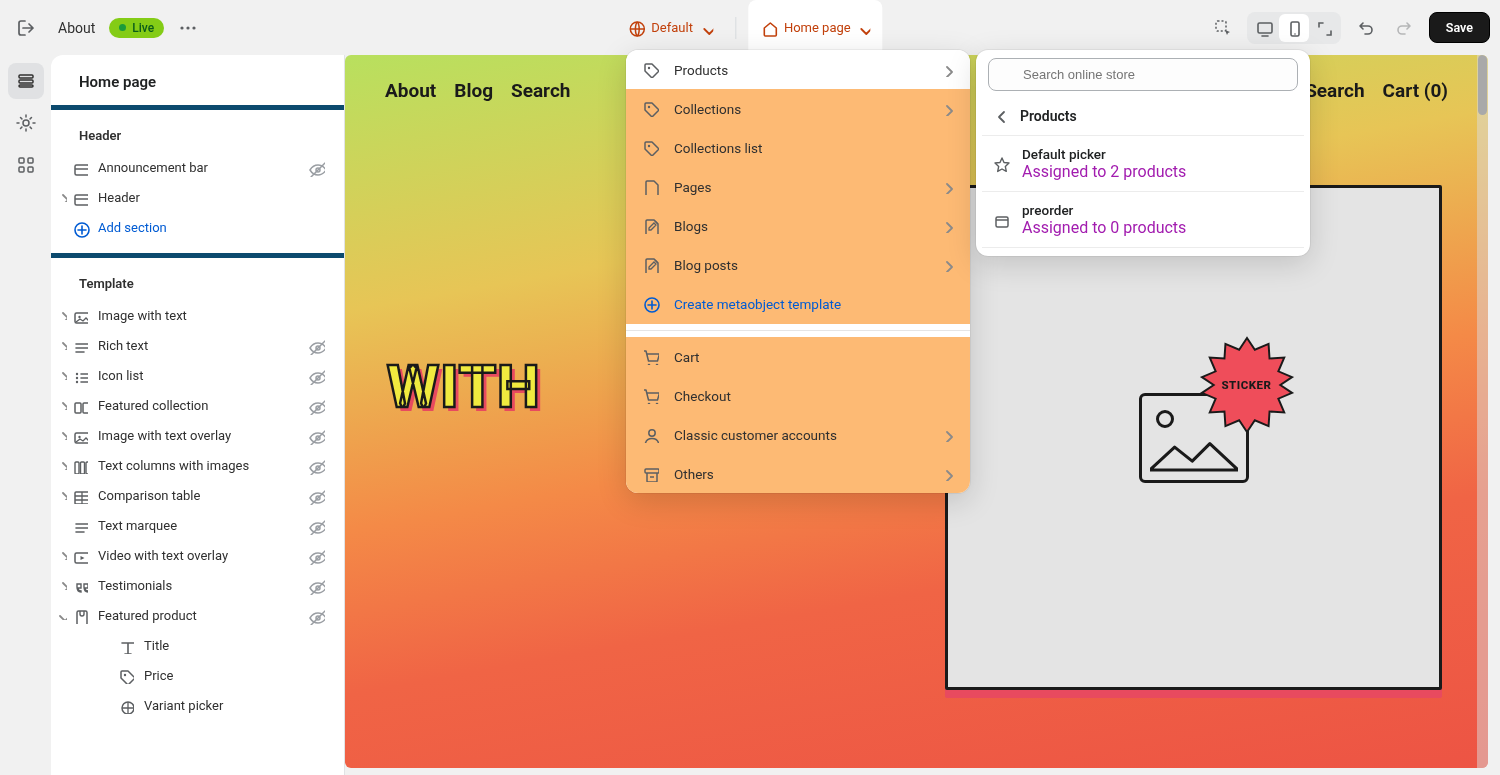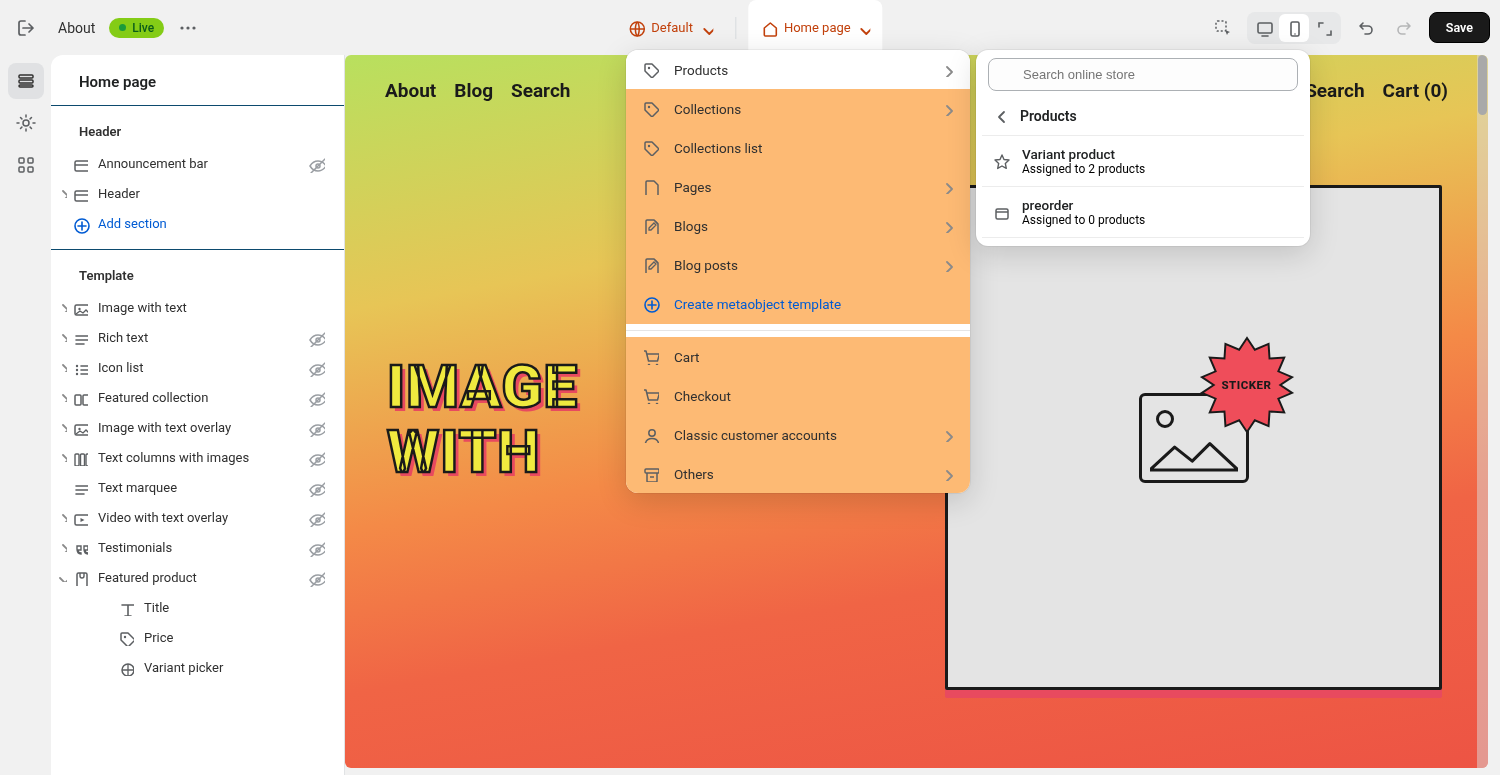--- a/index.html
+++ b/index.html
@@ -136,21 +136,21 @@
   border-right: 1px solid #e1e3e5;
   border-top-left-radius: 12px;
   overflow-y: auto;
 }
 .sidebar-title {
   font-size: 15px;
   font-weight: 650;
   padding: 18px 28px 14px;
 }
 .sb-group {
-  border-top: 1px solid #0c4a6e;
+  border-top: 5px solid #0c4a6e;
   padding: 8px 0;
 }
 .sb-heading {
   font-size: 13px;
   font-weight: 600;
   padding: 10px 28px;
   color: #303030;
 }
 .sb-row {
   display: flex;
@@ -304,21 +304,21 @@
 .tmpl-row {
   display: flex;
   align-items: center;
   gap: 12px;
   padding: 10px 10px;
   border-radius: 8px;
   cursor: pointer;
 }
 .tmpl-row .t-icon { color: #5c5f62; }
 .tmpl-row .t-title { font-size: 13.5px; color: #202223; font-weight: 500; }
-.tmpl-row .t-sub { font-size: 12px; color: #000000; }
+.tmpl-row .t-sub { font-size: 16px; color: #a21caf; }
 .tmpl-row.active { background: #fff; }
 .tmpl-sep { height: 1px; background: #ececec; }
 .menu2 .menu-row.link { padding: 10px 10px; }
 
 
 .sidebar::-webkit-scrollbar { width: 10px; }
 .sidebar::-webkit-scrollbar-thumb { background: #ccc; border-radius: 5px; }
 
 svg { display: block; }
 </style>
@@ -724,20 +724,38 @@
             </svg>
           </span>
           <span class="sb-label">Text columns with images</span>
           <span class="sb-eye">
             <svg width="17" height="17">
               <use href="#ic-eye-off"></use>
             </svg>
           </span>
         </div>
         <div class="sb-row">
+          <span class="sb-chevron">
+            <svg width="12" height="12">
+              <use href="#ic-chev-r"></use>
+            </svg>
+          </span>
+          <span class="sb-item-icon">
+            <svg width="16" height="16">
+              <use href="#ic-table"></use>
+            </svg>
+          </span>
+          <span class="sb-label">Comparison table</span>
+          <span class="sb-eye">
+            <svg width="17" height="17">
+              <use href="#ic-eye-off"></use>
+            </svg>
+          </span>
+        </div>
+        <div class="sb-row">
           <span class="sb-chevron"></span>
           <span class="sb-item-icon">
             <svg width="16" height="16">
               <use href="#ic-text"></use>
             </svg>
           </span>
           <span class="sb-label">Text marquee</span>
           <span class="sb-eye">
             <svg width="17" height="17">
               <use href="#ic-eye-off"></use>
@@ -835,21 +853,20 @@
       <span>About</span>
       <span>Blog</span>
       <span>Search</span>
     </div>
     <div class="nav-right">
       <span>Search</span>
       <span>Cart (0)</span>
     </div>
   </div>
   <div class="hero-text">
-    <div>IMAGE</div>
     <div>WITH</div>
   </div>
   <div class="product-card">
     <div class="img-wrapper">
       <div class="img-placeholder">
         <div class="circle"></div>
         <div class="mtn">
             <svg viewBox="0 0 100 34">
               <path d="M0 34 L28 8 L48 24 L68 4 L100 34 Z" fill="none" stroke="#1a1a1a" stroke-width="3.5" stroke-linejoin="round"></path>
             </svg>
@@ -1020,21 +1037,21 @@
   </div>
   <div class="tmpl-sep"></div>
   <div id="menu2-templates">
       <div class="tmpl-row active">
         <span class="t-icon">
           <svg width="18" height="18">
             <use href="#ic-star"></use>
           </svg>
         </span>
         <div>
-          <div class="t-title">Variant product</div>
+          <div class="t-title">Default picker</div>
           <div class="t-sub">Assigned to 2 products</div>
         </div>
       </div>
       <div class="tmpl-sep"></div>
       <div class="tmpl-row">
         <span class="t-icon">
           <svg width="18" height="18">
             <use href="#ic-box"></use>
           </svg>
         </span>

